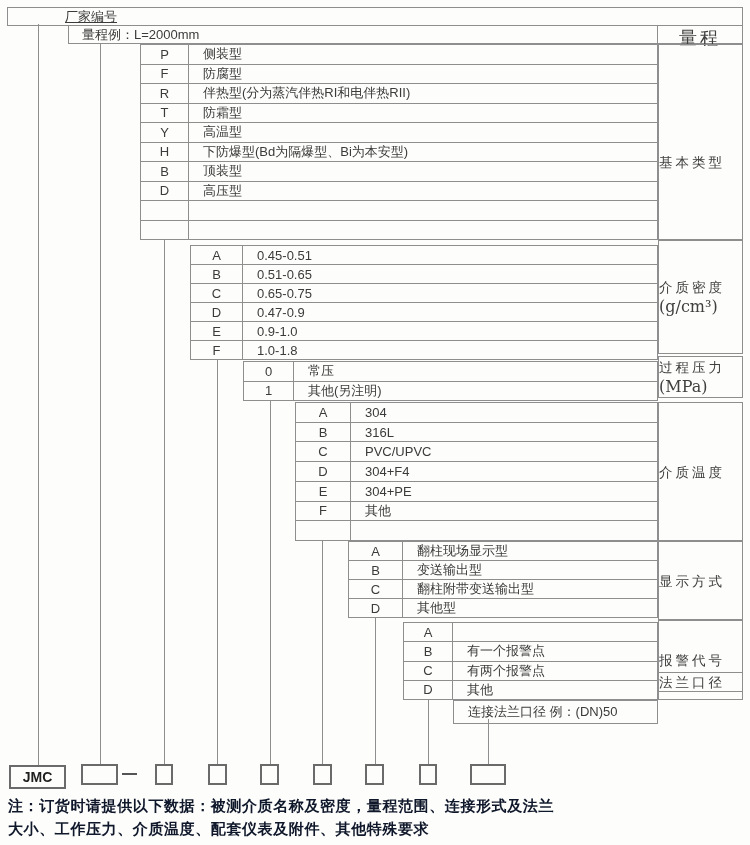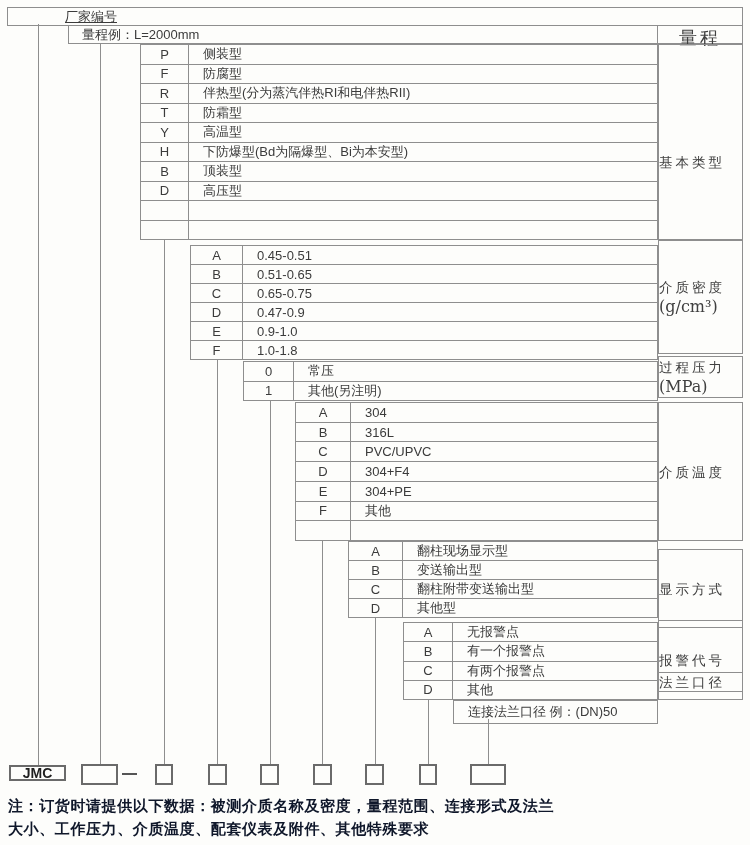--- a/index.html
+++ b/index.html
@@ -69,41 +69,41 @@
     border:1px solid var(--line);box-sizing:border-box;
     display:flex;flex-direction:column;align-items:flex-start;justify-content:center;
     font-family:"DejaVu Serif","Liberation Serif",serif;
     letter-spacing:3px;font-size:13.5px;color:#404040;text-align:center;line-height:20px;
   }
   .lbl .sub{letter-spacing:0px;font-size:16px;}
   #l-basic{top:44px;height:196px;padding-top:40px;}
   #l-density{top:240px;height:114px;}
   #l-pressure{top:356px;height:42px;}
   #l-material{top:402px;height:139px;}
-  #l-display{top:541px;height:79px;margin-top:8px;}
+  #l-display{top:541px;height:79px;}
   #l-alarm{top:620px;height:80px;}
   #l-flange{top:672px;height:20px;}
   
   .leg{position:absolute;width:1px;background:var(--line);}
   #leg1{left:38px;top:24px;height:741px;}
   #leg2{left:100px;top:43px;height:722px;}
   #leg3{left:164px;top:239px;height:526px;}
   #leg4{left:217px;top:359px;height:406px;}
   #leg5{left:270px;top:400px;height:365px;}
   #leg6{left:322px;top:540px;height:225px;}
   #leg7{left:375px;top:617px;height:148px;}
   #leg8{left:428px;top:699px;height:66px;}
   #leg9{left:488px;top:719px;height:46px;}
   
   .slot{
     position:absolute;top:764px;height:21px;border:2px solid var(--boxline);
     box-sizing:border-box;background:var(--bg);
   }
   #jmcbox{
-    position:absolute;left:9px;top:765px;width:57px;height:16px;
+    position:absolute;left:9px;top:765px;width:57px;height:24px;
     border:2px solid var(--boxline);box-sizing:border-box;
     display:flex;align-items:center;justify-content:center;
     font-weight:bold;font-size:14px;color:#1f1f1f;background:var(--bg);
   }
   #slot2{left:81px;width:37px;}
   #slot3{left:155px;width:18px;}
   #slot4{left:208px;width:19px;}
   #slot5{left:260px;width:19px;}
   #slot6{left:313px;width:19px;}
   #slot7{left:365px;width:19px;}
@@ -274,21 +274,20 @@
         <div class="desc">其他型</div>
       </div>
   </div>
   <div class="lbl" id="l-display">
     <span>显示方式</span>
   </div>
 
   <div class="tbl" id="t-alarm">
     <div class="trow">
         <div class="code">A</div>
-        <div class="desc">无报警点</div>
       </div>
     <div class="trow">
         <div class="code">B</div>
         <div class="desc">有一个报警点</div>
       </div>
     <div class="trow">
         <div class="code">C</div>
         <div class="desc">有两个报警点</div>
       </div>
     <div class="trow">

